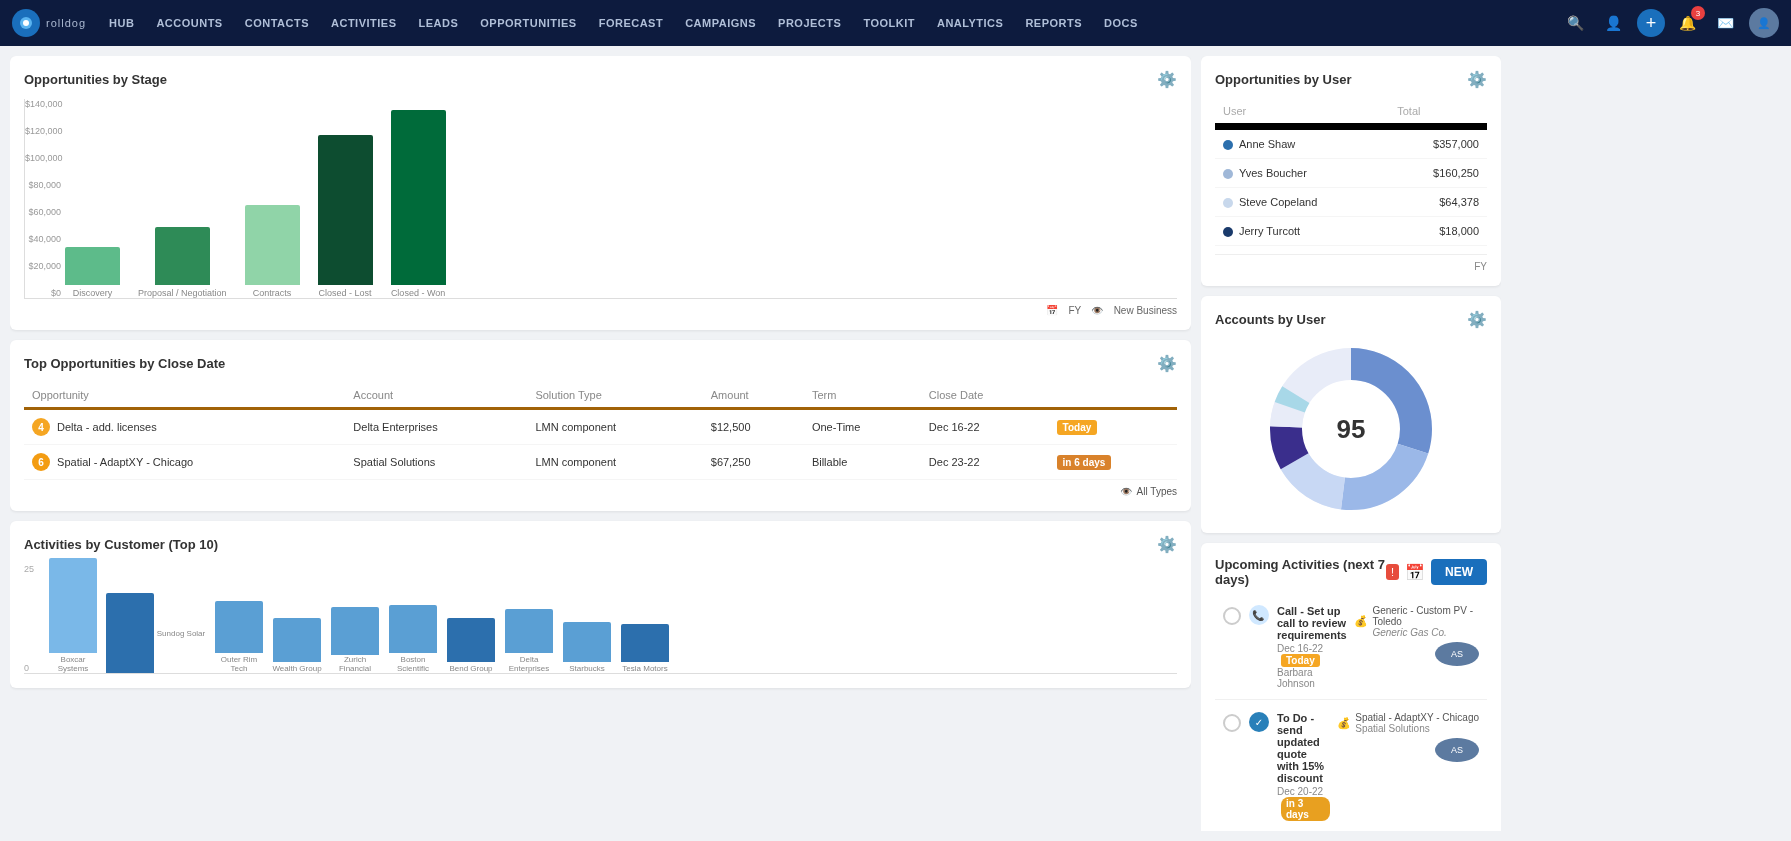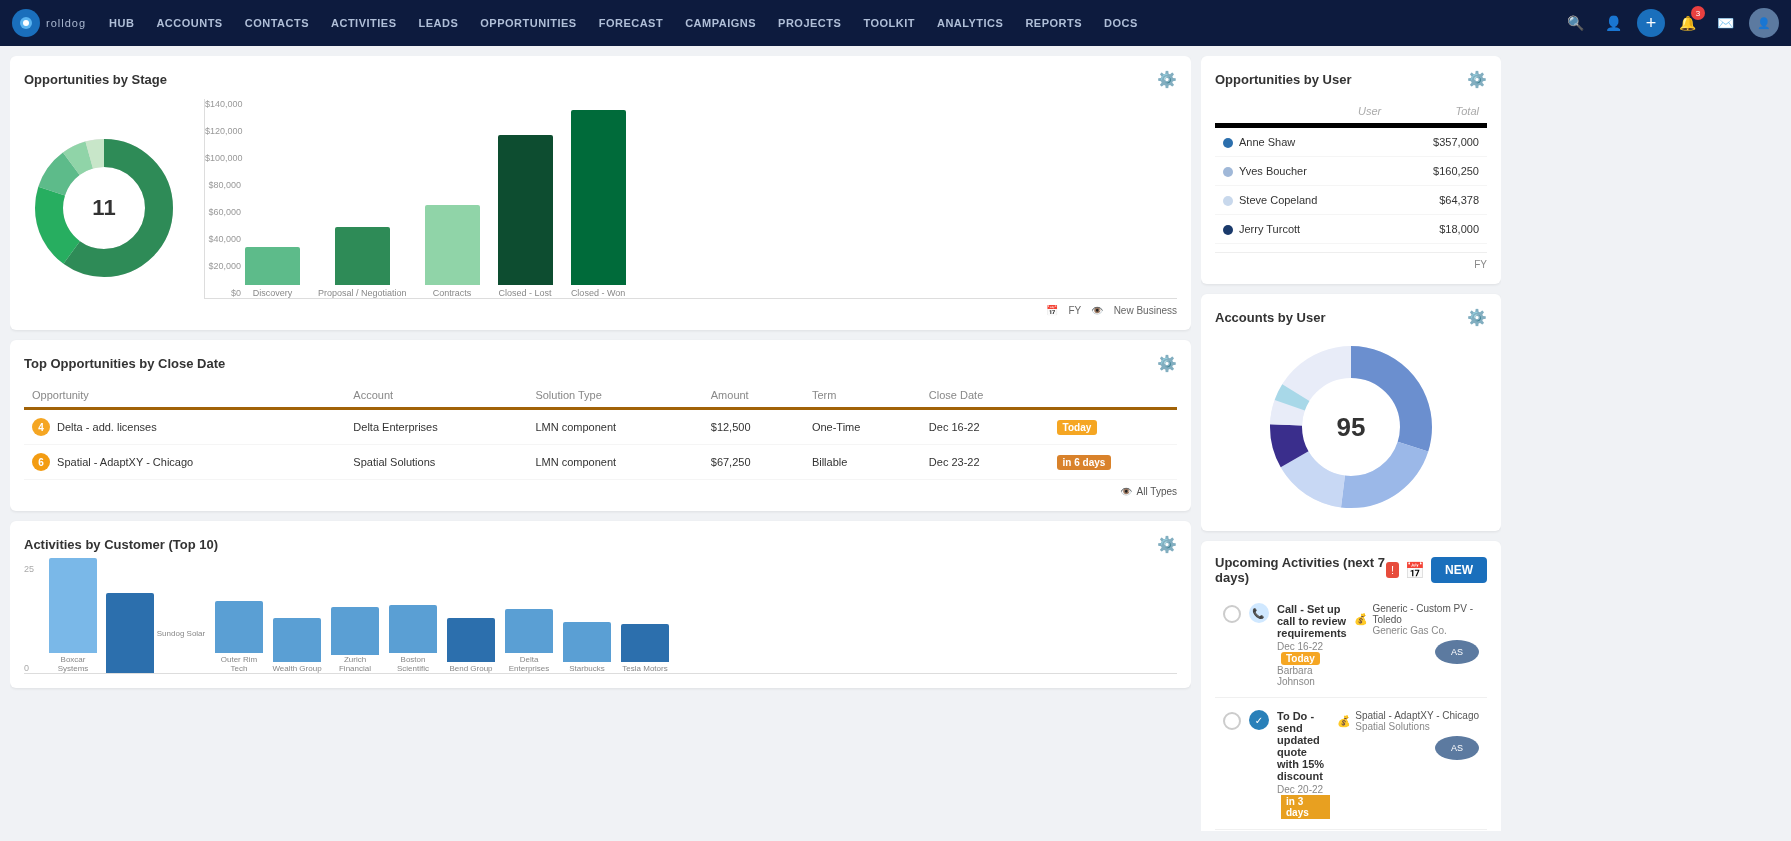--- a/index.html
+++ b/index.html
@@ -52,40 +52,40 @@
     .badge-6 { background: #d9822b; }
     .opp-num { display: inline-flex; align-items: center; justify-content: center; width: 18px; height: 18px; border-radius: 50%; color: #fff; font-size: 10px; font-weight: 700; margin-right: 4px; }
     .num-orange { background: #f5a623; }
     .num-red { background: #e74c3c; }
     .num-green { background: #27ae60; }
     .num-yellow { background: #f39c12; }
     .table-footer { display: flex; justify-content: flex-end; margin-top: 6px; font-size: 10px; color: #555; align-items: center; gap: 4px; cursor: pointer; }
 
     
     .user-table { width: 100%; border-collapse: collapse; }
-    .user-table th { font-size: 11px; color: #aaa; padding: 6px 8px; text-align: right; border-bottom: 5px solid #000000; font-weight: 400; font-style: italic; }
+    .user-table th { font-size: 11px; color: #aaa; padding: 6px 8px; text-align: left; border-bottom: 7px solid #000000; font-weight: 400; }
     .user-table td { padding: 8px 8px; border-bottom: 1px solid #f5f5f5; font-size: 11px; vertical-align: middle; }
     .user-dot { width: 10px; height: 10px; border-radius: 50%; display: inline-block; margin-right: 6px; vertical-align: middle; }
     .td-right { text-align: right; }
 
     
     .accounts-donut-wrap { display: flex; justify-content: center; align-items: center; height: 180px; }
 
     
     .act-list { display: flex; flex-direction: column; gap: 2px; }
     .act-item { display: flex; align-items: flex-start; gap: 8px; padding: 10px 8px; border-bottom: 1px solid #f0f0f0; }
     .act-check { width: 18px; height: 18px; border: 2px solid #ccc; border-radius: 50%; flex-shrink: 0; margin-top: 2px; cursor: pointer; }
     .act-icon { width: 20px; height: 20px; border-radius: 50%; background: #d0e8ff; display: flex; align-items: center; justify-content: center; font-size: 10px; flex-shrink: 0; color: #2980b9; }
     .act-icon.blue-dark { background: #2980b9; color: #fff; }
     .act-body { flex: 1; }
     .act-title { font-size: 11px; font-weight: 600; color: #333; }
     .act-date { font-size: 10px; color: #888; margin-top: 2px; }
     .act-person { font-size: 10px; color: #888; }
     .badge-today-act { background: #f5a623; color: #fff; border-radius: 3px; padding: 1px 5px; font-size: 10px; font-weight: 600; display: inline-block; margin-left: 4px; }
-    .badge-3days { background: #e8a020; color: #fff; border-radius: 0; padding: 1px 5px; font-size: 10px; font-weight: 600; display: inline-block; margin-left: 4px; }
+    .badge-3days { background: #e8a020; color: #fff; border-radius: 8px; padding: 1px 5px; font-size: 10px; font-weight: 600; display: inline-block; margin-left: 4px; }
     .act-right { display: flex; flex-direction: column; align-items: flex-end; gap: 4px; }
     .act-avatar { width: 44px; height: 24px; border-radius: 50%; background: #5c7aa0; color: #fff; font-size: 9px; display: flex; align-items: center; justify-content: center; }
     .act-opp-icon { font-size: 11px; color: #27ae60; }
     .act-company-row { display: flex; align-items: center; gap: 4px; }
     .upcoming-header { display: flex; justify-content: space-between; align-items: center; margin-bottom: 8px; }
     .new-btn { background: #1a6fbc; color: #fff; border: none; border-radius: 4px; padding: 6px 14px; font-size: 12px; font-weight: 600; cursor: pointer; }
     .header-icons { display: flex; gap: 6px; align-items: center; }
     .alert-icon { background: #e74c3c; color: #fff; border-radius: 3px; padding: 2px 5px; font-size: 11px; }
     .cal-icon { color: #5a9fd4; font-size: 16px; }
 
@@ -163,34 +163,20 @@
 
   <div class="left-col">
 
     <div class="card">
       <div class="card-header">
         <span class="card-title">Opportunities by Stage</span>
         <span class="gear-icon">⚙️</span>
       </div>
       <div class="opp-stage-content">
 
-        <div class="donut-wrap">
-          <svg width="160" height="160" viewBox="0 0 160 160">
-
-            <circle cx="80" cy="80" r="55" fill="none" stroke="#e0e0e0" stroke-width="28"></circle>
-
-            <circle cx="80" cy="80" r="55" fill="none" stroke="#2e8b57" stroke-width="28" stroke-dasharray="207 138" stroke-dashoffset="0" transform="rotate(-90 80 80)"></circle>
-            <circle cx="80" cy="80" r="55" fill="none" stroke="#27ae60" stroke-width="28" stroke-dasharray="69 276" stroke-dashoffset="-207" transform="rotate(-90 80 80)"></circle>
-            <circle cx="80" cy="80" r="55" fill="none" stroke="#5dbb8a" stroke-width="28" stroke-dasharray="34 311" stroke-dashoffset="-276" transform="rotate(-90 80 80)"></circle>
-            <circle cx="80" cy="80" r="55" fill="none" stroke="#90d4a8" stroke-width="28" stroke-dasharray="20 325" stroke-dashoffset="-310" transform="rotate(-90 80 80)"></circle>
-            <circle cx="80" cy="80" r="55" fill="none" stroke="#c8e6c9" stroke-width="28" stroke-dasharray="15 330" stroke-dashoffset="-330" transform="rotate(-90 80 80)"></circle>
-            <circle cx="80" cy="80" r="40" fill="#fff"></circle>
-          </svg>
-          <div class="donut-center">11</div>
-        </div>
 
         <div class="bar-chart-wrap">
           <div style="position:relative;">
             <div style="display:flex; align-items:flex-end; gap:18px; height:200px; border-left:1px solid #ddd; border-bottom:1px solid #ddd; padding: 0 10px 0 40px; position:relative;">
 
               <div style="position:absolute;left:0;top:0;height:100%;display:flex;flex-direction:column-reverse;justify-content:space-between;padding-bottom:0;padding-top:0;">
                 <span style="font-size:9px;color:#999;text-align:right;width:36px;">$0</span>
                 <span style="font-size:9px;color:#999;text-align:right;width:36px;">$20,000</span>
                 <span style="font-size:9px;color:#999;text-align:right;width:36px;">$40,000</span>
                 <span style="font-size:9px;color:#999;text-align:right;width:36px;">$60,000</span>
@@ -427,21 +413,21 @@
             <div class="act-date">
               Dec 16-22 <span class="badge-today-act">Today</span>
             </div>
             <div class="act-person">Barbara Johnson</div>
           </div>
           <div class="act-right">
             <div class="act-company-row">
               <span class="act-opp-icon">💰</span>
               <div>
                 <div style="font-size:10px;color:#555;">Generic - Custom PV - Toledo</div>
-                <div style="font-size:10px;color:#888;">Generic Gas Co.</div>
+                <div style="font-size:10px;color:#888;font-style:italic;">Generic Gas Co.</div>
               </div>
             </div>
             <div class="act-avatar">AS</div>
           </div>
         </div>
 
         <div class="act-item">
           <div class="act-check"></div>
           <div class="act-icon blue-dark">✓</div>
           <div class="act-body">

